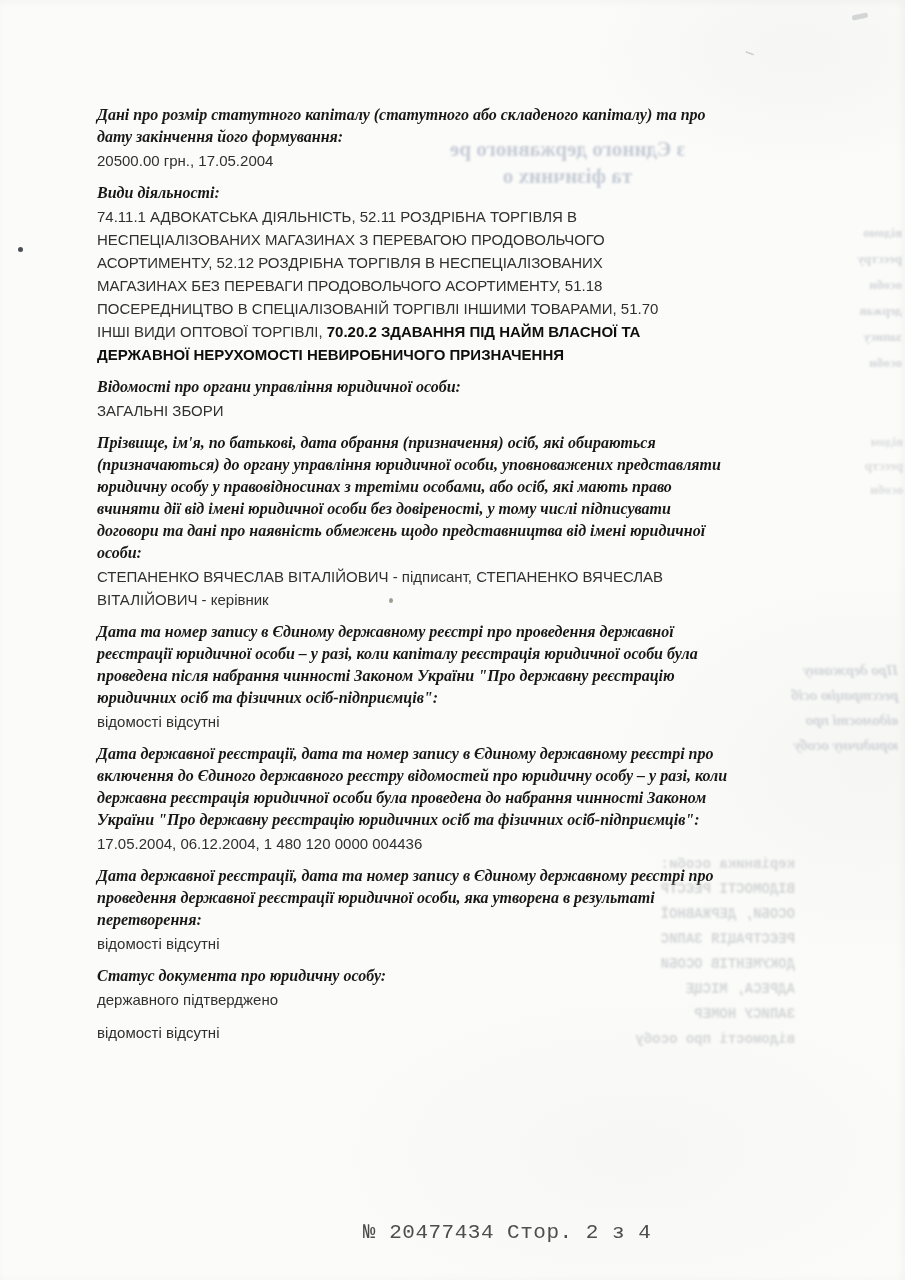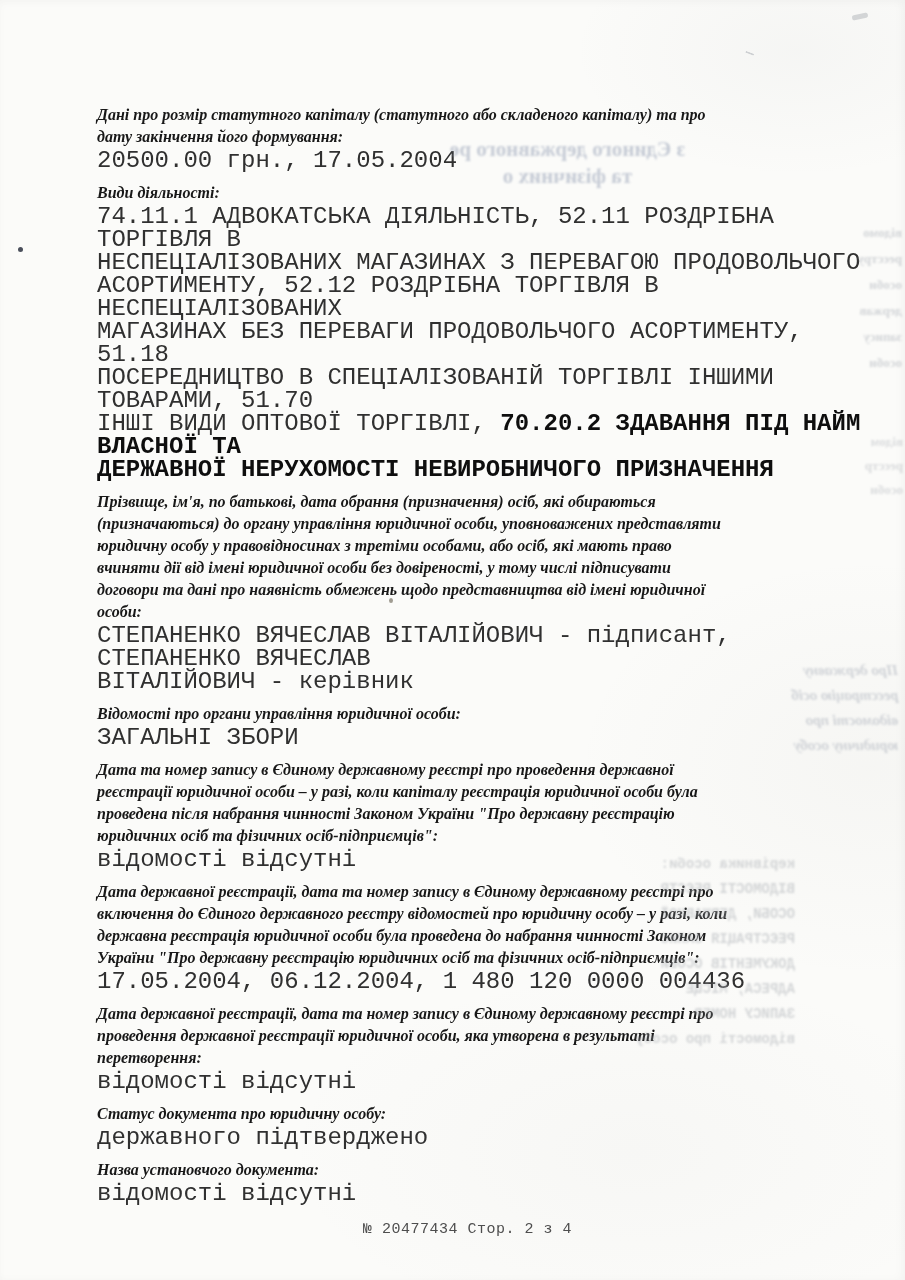--- a/index.html
+++ b/index.html
@@ -13,28 +13,28 @@
     box-shadow: inset -4px 0 10px rgba(0,0,0,0.025), inset 0 3px 8px rgba(0,0,0,0.02);
     font-family:"Liberation Serif", serif;
   }
   .content{position:absolute;left:97px;top:104px;width:775px;}
   .sec{margin:0 0 10px 0;}
   .h{
     font-family:"Liberation Serif", serif;font-style:italic;font-weight:700;
     font-size:16px;line-height:22px;color:#181818;margin:0;white-space:pre-line;
   }
   .v{
-    font-family:Liberation Mono, monospace;
-    font-size:24px;line-height:23px;color:#303030;margin:1px 0 0 0;white-space:pre-line;
+    font-family:Liberation Sans, sans-serif;
+    font-size:15px;line-height:23px;color:#303030;margin:1px 0 0 0;white-space:pre-line;
   }
   .vb{font-weight:700;color:#0e0e0e;}
   .footer{
     position:absolute;left:363px;top:1221px;
     font-family:"Liberation Mono","DejaVu Sans Mono",monospace;
-    font-size:15px;color:#4e4e4e;letter-spacing:0.5px;white-space:pre;text-align:center;
+    font-size:21px;color:#4e4e4e;letter-spacing:0.5px;white-space:pre;text-align:center;
   }
   
   .bt{position:absolute;transform:scaleX(-1);filter:blur(1px);pointer-events:none;}
   .bt div{white-space:nowrap;}
   .bt-top{left:395px;top:136px;width:345px;font-family:"Liberation Serif",serif;
     font-weight:700;font-size:21px;line-height:27px;color:#9aa4b8;opacity:.55;text-align:center;}
   .bt-rightupper{left:742px;top:220px;width:160px;font-size:13px;line-height:26px;
     color:#a9aeb6;opacity:.5;font-weight:700;}
   .bt-righth4{left:768px;top:430px;width:135px;font-size:13px;line-height:24px;
     color:#b0b4ba;opacity:.45;font-weight:700;}
@@ -67,33 +67,33 @@
     <p class="v"><span>74.11.1 АДВОКАТСЬКА ДІЯЛЬНІСТЬ, 52.11 РОЗДРІБНА ТОРГІВЛЯ В
 НЕСПЕЦІАЛІЗОВАНИХ МАГАЗИНАХ З ПЕРЕВАГОЮ  ПРОДОВОЛЬЧОГО
 АСОРТИМЕНТУ, 52.12 РОЗДРІБНА ТОРГІВЛЯ В НЕСПЕЦІАЛІЗОВАНИХ
 МАГАЗИНАХ БЕЗ ПЕРЕВАГИ ПРОДОВОЛЬЧОГО АСОРТИМЕНТУ, 51.18
 ПОСЕРЕДНИЦТВО В СПЕЦІАЛІЗОВАНІЙ  ТОРГІВЛІ ІНШИМИ ТОВАРАМИ, 51.70
 ІНШІ ВИДИ ОПТОВОЇ ТОРГІВЛІ, </span><span class="vb">70.20.2 ЗДАВАННЯ ПІД НАЙМ ВЛАСНОЇ ТА
 ДЕРЖАВНОЇ НЕРУХОМОСТІ НЕВИРОБНИЧОГО ПРИЗНАЧЕННЯ</span></p>
   </section>
 
   <section class="sec">
+    <h2 class="h">Відомості про органи управління юридичної особи:</h2>
+    <p class="v">ЗАГАЛЬНІ ЗБОРИ</p>
+  </section>
+
+  <section class="sec">
     <h2 class="h">Прізвище, ім'я, по батькові, дата обрання (призначення) осіб, які обираються
 (призначаються) до органу управління юридичної особи, уповноважених представляти
 юридичну особу у правовідносинах з третіми особами, або осіб, які мають право
 вчиняти дії від імені юридичної особи без довіреності, у тому числі підписувати
 договори та дані про наявність обмежень щодо представництва від імені юридичної
 особи:</h2>
     <p class="v">СТЕПАНЕНКО ВЯЧЕСЛАВ ВІТАЛІЙОВИЧ - підписант, СТЕПАНЕНКО ВЯЧЕСЛАВ
 ВІТАЛІЙОВИЧ - керівник</p>
-  </section>
-
-  <section class="sec">
-    <h2 class="h">Відомості про органи управління юридичної особи:</h2>
-    <p class="v">ЗАГАЛЬНІ ЗБОРИ</p>
   </section>
 
   <section class="sec">
     <h2 class="h">Дата та номер запису в Єдиному державному реєстрі про проведення державної
 реєстрації юридичної особи – у разі, коли капіталу реєстрація юридичної особи була
 проведена після набрання чинності Законом України "Про державну реєстрацію
 юридичних осіб та фізичних осіб-підприємців":</h2>
     <p class="v">відомості відсутні</p>
   </section>
 
@@ -111,21 +111,20 @@
 перетворення:</h2>
     <p class="v">відомості відсутні</p>
   </section>
 
   <section class="sec">
     <h2 class="h">Статус документа про юридичну особу:</h2>
     <p class="v">державного підтверджено</p>
   </section>
 
   <section class="sec">
-    <h2 class="h">Назва установчого документа:</h2>
     <p class="v">відомості відсутні</p>
   </section>
 
 </div>
 
 <div class="bt bt-top">
   <div>з Єдиного державного ре</div>
   <div>та фізичних о</div>
 </div>
 <div class="bt bt-rightupper">

